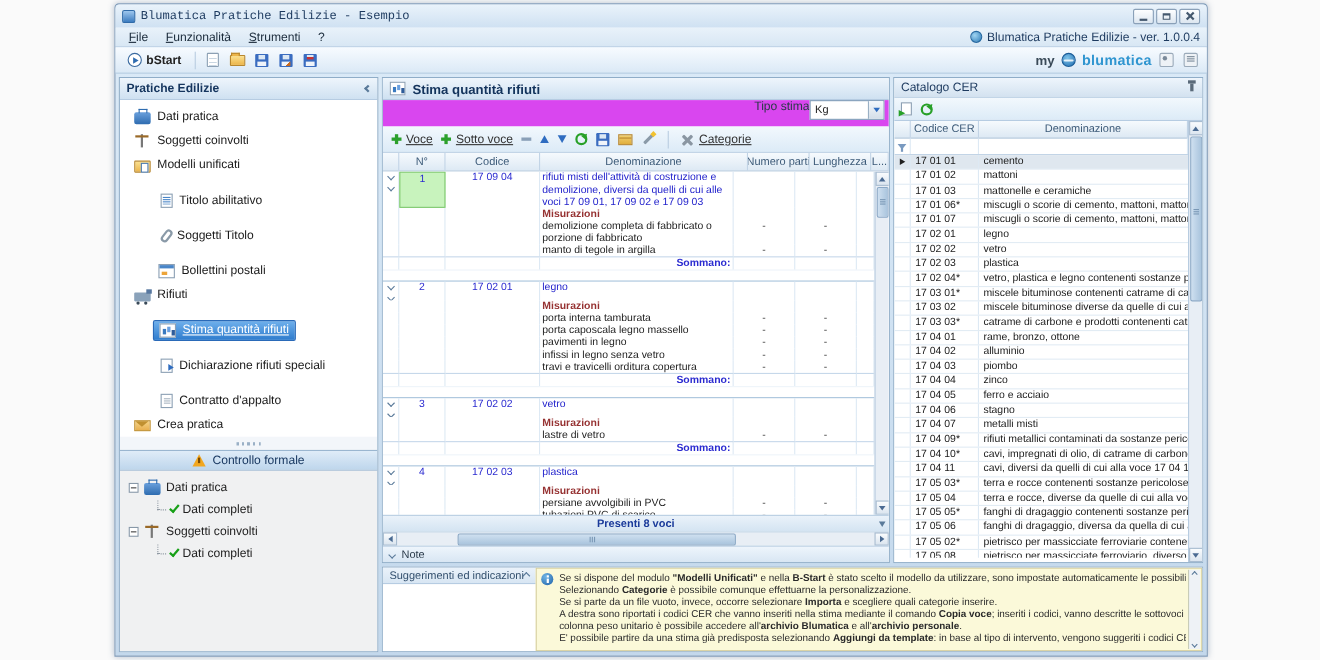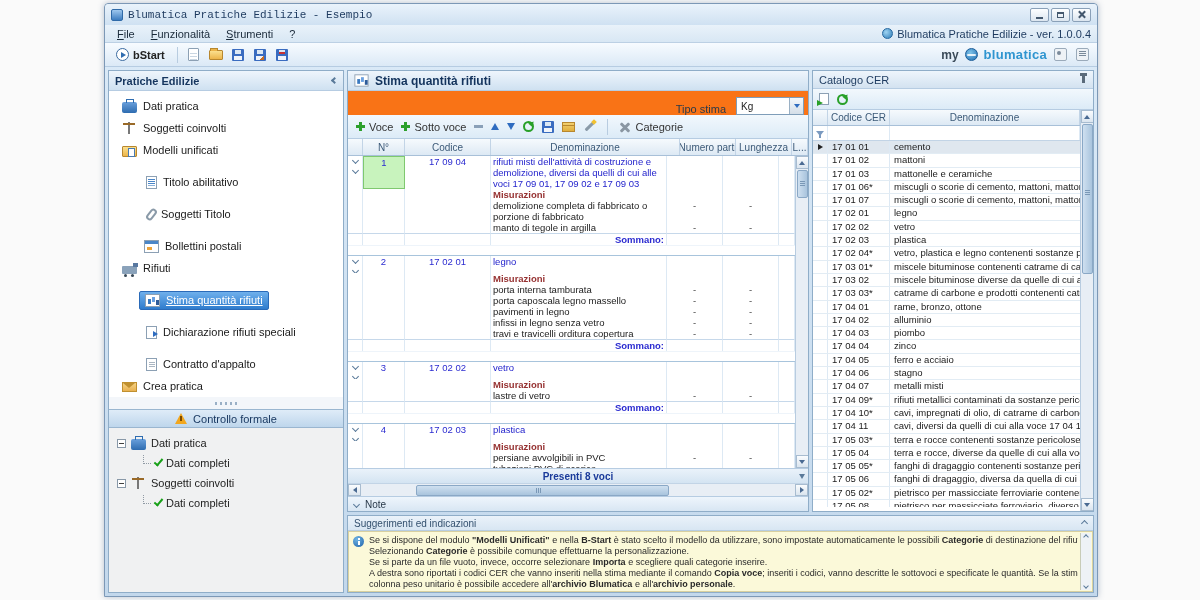--- a/index.html
+++ b/index.html
@@ -111,26 +111,26 @@
   .check{ width:5px; height:9px; border-right:2.5px solid #18a018; border-bottom:2.5px solid #18a018; transform:rotate(40deg); margin-top:-3px; }
 
   
   .rightcol{ flex:1; display:flex; flex-direction:column; gap:3px; overflow:hidden; }
   .panels{ flex:1; display:flex; gap:3px; overflow:hidden; }
 
   
   .main{ flex:1; display:flex; flex-direction:column; overflow:hidden; }
   .m-title{ height:20px; display:flex; align-items:center; gap:6px; padding:0 6px; background:linear-gradient(#eef5fc,#cfe1f1); border-bottom:1px solid #b6cce2; color:#13335c; font-weight:bold; font-size:12px; }
   .m-title .nico{ transform:scale(.95); }
-  .m-tipo{ height:24px; display:flex; align-items:flex-end; justify-content:flex-end; gap:10px; padding:0 4px; background:#f97316; }
+  .m-tipo{ height:24px; display:flex; align-items:flex-start; justify-content:flex-end; gap:0; padding:0 4px; background:#d946ef; }
   .m-tipo .lbl{ color:#2a3a4a; }
   .combo{ width:68px; height:18px; background:#fff; border:1px solid #7f9db9; display:flex; align-items:center; }
   .combo-val{ flex:1; padding-left:4px; font-size:10px; }
   .combo-btn{ width:14px; height:100%; background:linear-gradient(#f4f8fc,#d4dee8); border-left:1px solid #9ab0c4; display:flex; align-items:center; justify-content:center; }
-  .m-toolbar{ height:24px; display:flex; align-items:center; gap:8px; padding:0 8px; background:linear-gradient(#f2f8fd,#dcebf7); border-bottom:1px solid #b6cce2; color:#333; }
+  .m-toolbar{ height:24px; display:flex; align-items:center; gap:8px; padding:0 8px; background:linear-gradient(#f2f8fd,#dcebf7); border-bottom:1px solid #b6cce2; color:#333;text-decoration:underline; }
   .tbtn{ display:flex; align-items:center; gap:4px; }
   .plus{ width:9px; height:9px; position:relative; }
   .plus::before{ content:""; position:absolute; left:0; top:3px; width:9px; height:3px; background:#2ca02c; }
   .plus::after{ content:""; position:absolute; left:3px; top:0; width:3px; height:9px; background:#2ca02c; }
   .minus-g{ width:9px; height:3px; background:#8aa0b8; }
   .t-up{ width:0;height:0;border-style:solid;border-width:0 4.5px 7px;border-color:transparent transparent #2f6cc0; }
   .t-dn{ width:0;height:0;border-style:solid;border-width:7px 4.5px 0;border-color:#2f6cc0 transparent transparent; }
   .ring{ width:11px; height:11px; border:2.5px solid #28a028; border-radius:50%; position:relative; }
   .ring::after{ content:""; position:absolute; right:-3px; top:-2px; border-style:solid; border-width:0 3px 5px 3px; border-color:transparent transparent #28a028; transform:rotate(40deg); }
   .i-box{ width:13px; height:10px; background:linear-gradient(#f2d070,#e0ae3c); border:1px solid #b8872e; position:relative; }
@@ -199,21 +199,21 @@
   .funnel::after{ content:""; position:absolute; left:-1px; top:-5px; width:2px; height:7px; background:#7a9ac0; }
   .cer-row{ height:13.3px; font-size:9.5px; color:#1a1a1a; border-bottom:1px solid #e2ecf4; }
   .cer-row .cc{ padding-left:4px; border-right:1px solid #dde9f4; overflow:hidden; white-space:nowrap; }
   .cer-row .cn{ padding-left:4px; overflow:hidden; white-space:nowrap; }
   .cer-row .cg{ border-right:1px solid #dde9f4; display:flex; align-items:center; justify-content:center; }
   .cer-row[data-current="true"]{ background:#dfe7ef; }
   .cer-row[data-current="true"] .cur{ width:0;height:0;border-style:solid;border-width:3.5px 0 3.5px 5px;border-color:transparent transparent transparent #202020; }
   .cer-partial{ height:7px; overflow:hidden; }
 
   
-  .sugg{ height:78px; display:flex; flex-direction:column; overflow:hidden; }
+  .sugg{ height:78px; display:flex; flex-direction:row; overflow:hidden; }
   .sg-head{ height:15px; display:flex; align-items:center; padding:0 6px; background:linear-gradient(#eaf2fa,#d8e6f3); border-bottom:1px solid #b6cce2; color:#33506e; font-size:10px; }
   .sg-up{ width:5px; height:5px; border-left:1.5px solid #5a7a9a; border-top:1.5px solid #5a7a9a; transform:rotate(45deg); }
   .sg-body{ flex:1; background:#fbf9d9; border:1px solid #d8d0a0; position:relative; padding:3px 14px 3px 4px; overflow:hidden; }
   .info-ico{ position:absolute; left:4px; top:4px; width:11px; height:11px; border-radius:50%; background:radial-gradient(circle at 35% 30%, #6fb4e4, #1f62a8); }
   .info-ico::before{ content:""; position:absolute; left:5px; top:2px; width:1.5px; height:1.5px; background:#fff; }
   .info-ico::after{ content:""; position:absolute; left:5px; top:4.5px; width:1.5px; height:4.5px; background:#fff; }
   .sg-lines{ margin-left:16px; }
   .sg-line{ white-space:nowrap; overflow:hidden; font-size:9px; line-height:11px; color:#2a2a2a; }
   .seg[data-bold="true"]{ font-weight:bold; }
   .sg-scrollbar{ position:absolute; right:1px; top:1px; bottom:1px; width:11px; background:#eef2f6; border-left:1px solid #c8ccb8; display:flex; flex-direction:column; align-items:center; justify-content:space-between; padding:2px 0; }

